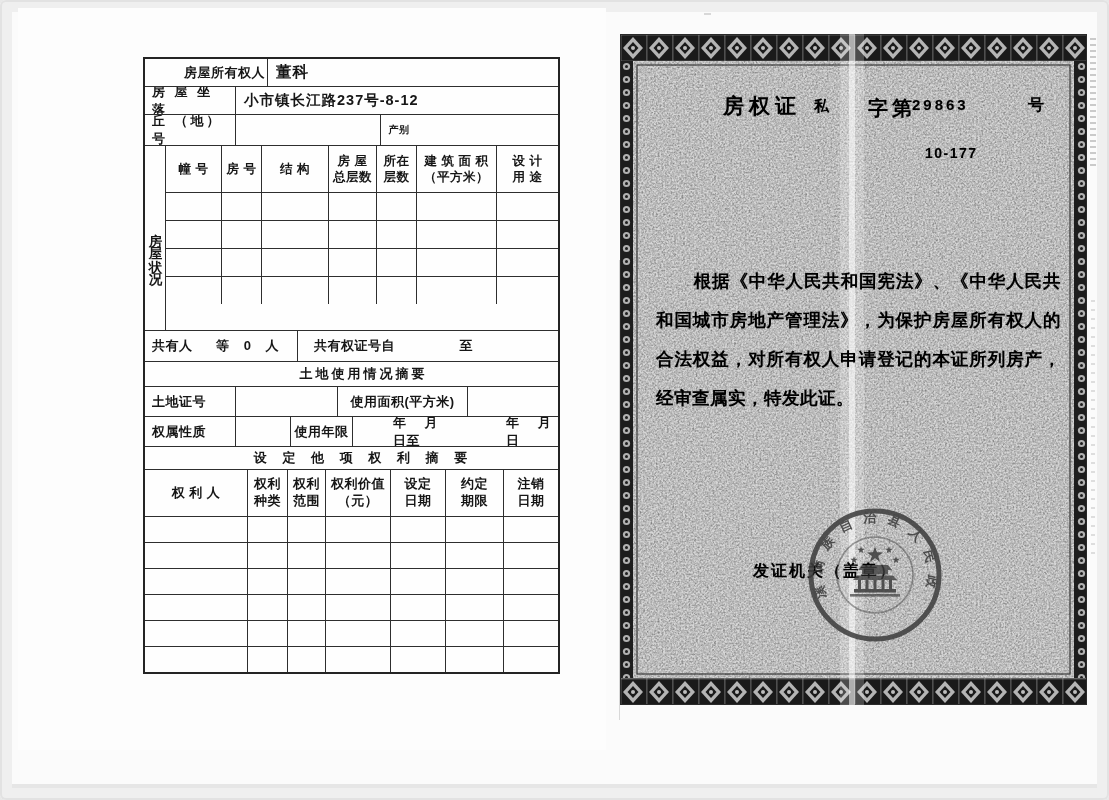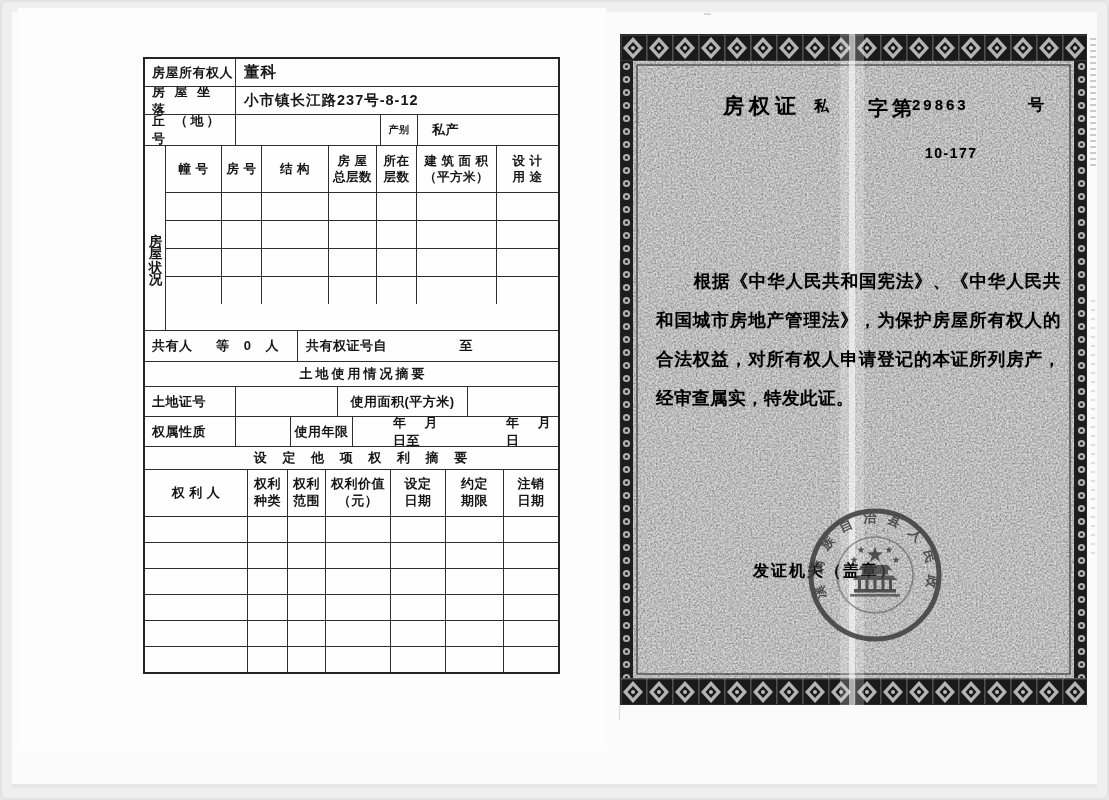--- a/index.html
+++ b/index.html
@@ -9,21 +9,21 @@
     box-shadow: inset 0 0 0 2px #e2e2e2, inset 0 0 0 12px #efefef, inset 0 -16px 0 #e6e6e6;
     font-family:"Liberation Sans","DejaVu Sans",sans-serif;
     color:#161616;
   }
   
   .left-page{position:absolute;left:18px;top:8px;width:588px;height:742px;background:#fdfdfd;}
   .left-page .edge1{position:absolute;right:-14px;top:34%;bottom:4%;width:1px;background:#cfcfcf;opacity:.8;}
   .left-page .edge2{position:absolute;right:-20px;top:45%;bottom:8%;width:1px;background:#dedede;opacity:.7;}
   .cert-table{position:absolute;left:125px;top:49px;width:413px;border:2px solid #242424;background:#fefefe;box-sizing:content-box;}
   .tr{display:flex;border-top:1.2px solid #2e2e2e;box-sizing:border-box;}
-  .tr.first{border-top:none;}
+  .tr.first{border-top:none;margin-left:32px;}
   .td{border-left:1.2px solid #2e2e2e;display:flex;align-items:center;box-sizing:border-box;overflow:hidden;
       font-size:13px;font-weight:700;letter-spacing:.5px;}
   .td.nb{border-left:none;}
   .td.center{justify-content:center;text-align:center;}
   .pre{white-space:pre-line;line-height:1.3;}
   .pl{padding-left:7px;}
   .r-owner{height:27px}.r-loc{height:28px}.r-plot{height:31px}
   .lab90{width:90px}
   .grow{flex:1}
   .val{font-size:14.5px;padding-left:8px;letter-spacing:1px;}
@@ -35,21 +35,21 @@
   .scol{flex:1;display:flex;flex-direction:column;border-left:1.2px solid #2e2e2e;}
   .srow{display:flex;border-top:1.2px solid #2e2e2e;box-sizing:border-box;}
   .srow.first{border-top:none;}
   .shead{height:46px}.sdata{height:26px}.sempty{height:28px}
   .c1{width:55px}.c2{width:40px}.c3{width:67px}.c4{width:48px}.c5{width:40px}.c6{width:80px}.c7{flex:1}
   .srow .td{font-size:12.5px;}
   .sdata .td{font-size:13.5px;}
   
   .r-co{height:31px}
   .co-left{width:152px;justify-content:space-between;padding:0 18px 0 7px;}
-  .co-right{flex:1;padding-left:8px;}
+  .co-right{flex:1;padding-left:16px;}
   .co-right .to{margin-left:auto;margin-right:85px;}
   .wsp{word-spacing:10px;}
   
   .r-landtitle{height:25px}.r-land{height:30px}.r-tenure{height:30px}
   .lw1{width:90px}.lw2{width:102px}.lw3{width:130px}
   .tw1{width:90px}.tw2{width:55px}.tw3{width:62px}
   .tenure-cell{flex:1;font-size:13px;padding-left:12px;}
   .tenure-cell .from{margin-left:28px;word-spacing:14px;}
   .tenure-cell .to2{margin-left:52px;word-spacing:14px;}
   
@@ -101,21 +101,20 @@
 
       <div class="tr r-loc">
         <div class="td nb lab90 pl ls3">房 屋 坐 落</div>
         <div class="td grow val">小市镇长江路237号-8-12</div>
       </div>
 
       <div class="tr r-plot">
         <div class="td nb lab90 pl ls3">丘 （地）号</div>
         <div class="td" style="width:145px"></div>
         <div class="td center" style="width:37px;font-size:10px;text-align:center;">产别</div>
-        <div class="td grow pl" style="padding-left:14px;">私产</div>
       </div>
 
       <div class="tr r-status">
         <div class="td nb vcell">
           <div class="vtext">房屋状况</div>
         </div>
         <div class="scol">
           <div class="srow first shead">
             <div class="td nb c1 center pre">幢 号</div>
             <div class="td c2 center pre">房 号</div>

